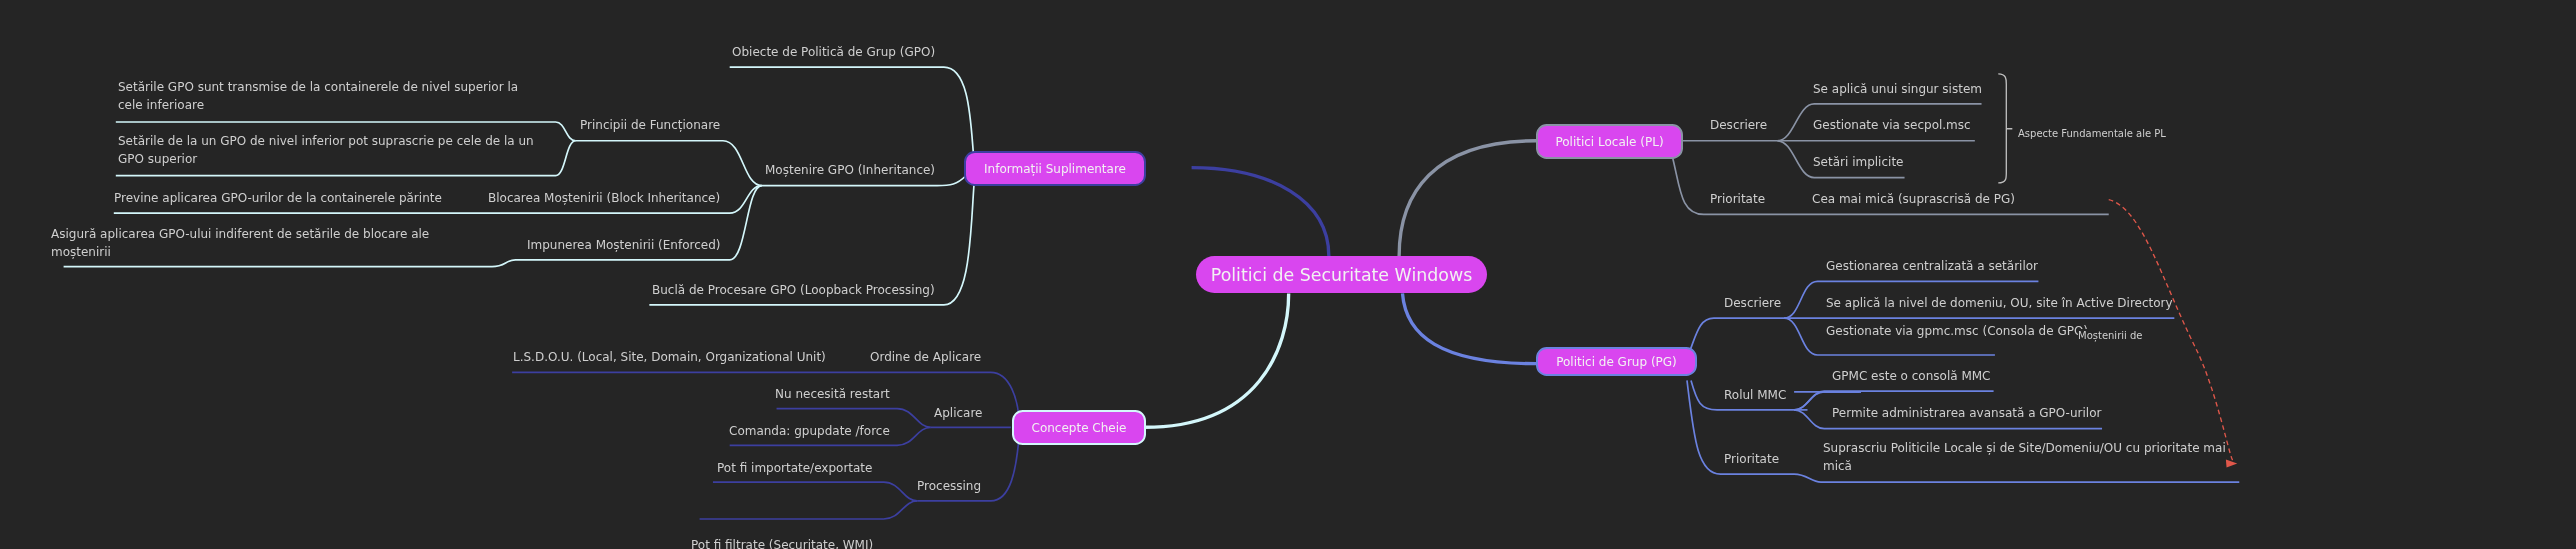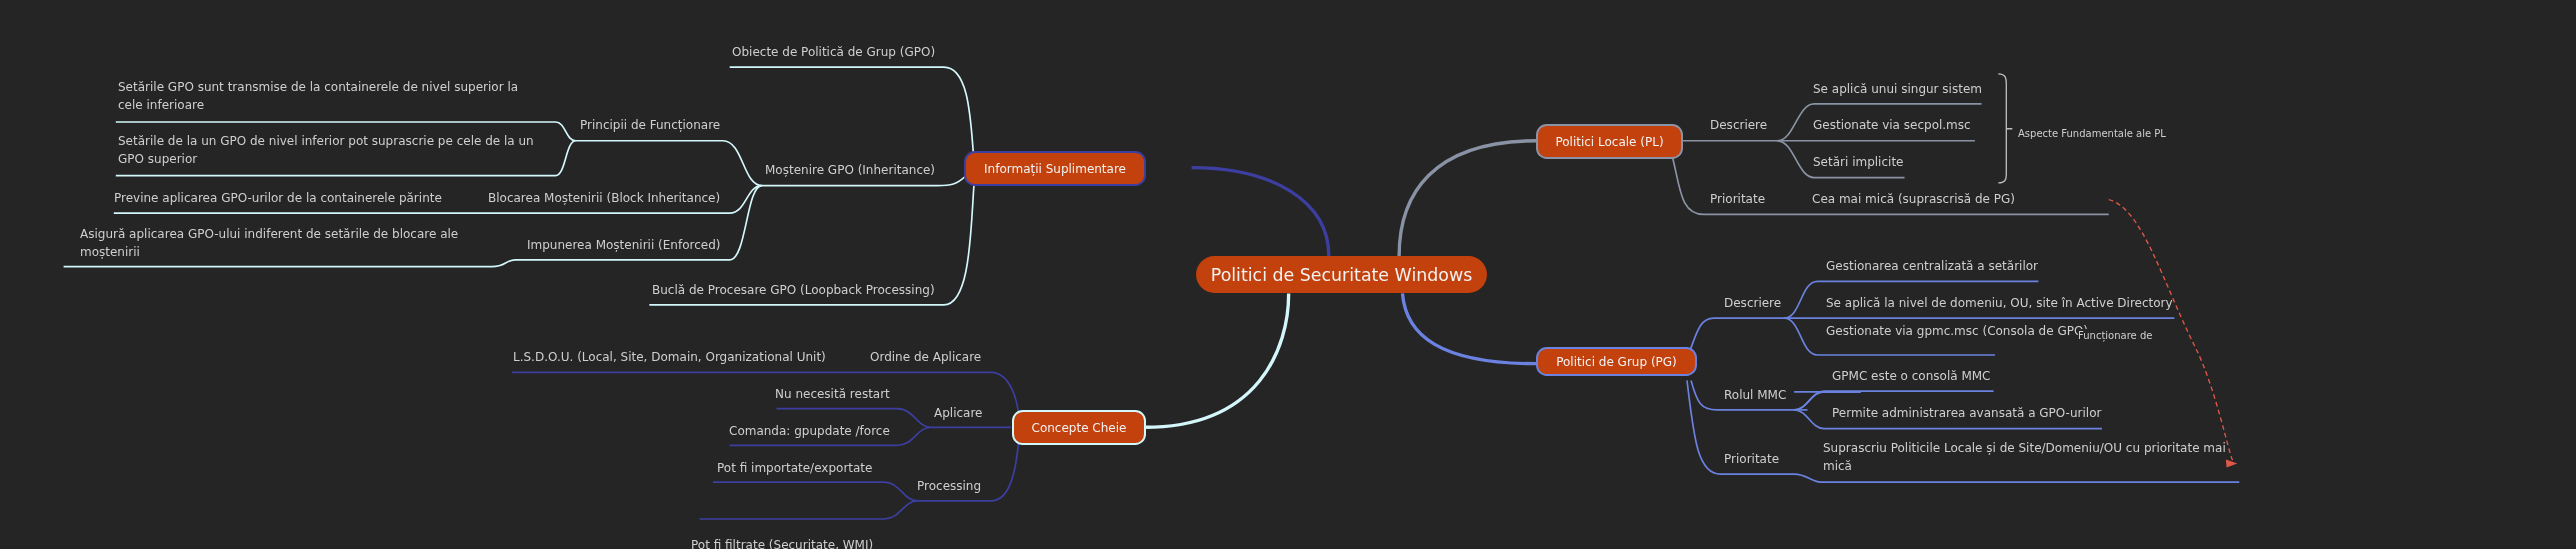--- a/index.html
+++ b/index.html
@@ -1,19 +1,19 @@
 <!DOCTYPE html>
 <html style="font-size:10.7px"><head>
 <meta charset="utf-8">
 <style>
   html, body { margin:0; padding:0; background:#252525; }
   body { width:2576px; height:550px; position:relative; overflow:hidden;
          font-family:"DejaVu Sans","Liberation Sans",sans-serif; }
   svg.links { position:absolute; left:0; top:0; width:2576px; height:550px; }
-  .node { position:absolute; box-sizing:border-box; background:#c2410c; color:#f2f2f2;
+  .node { position:absolute; box-sizing:border-box; background:#d946ef; color:#f2f2f2;
           display:flex; align-items:center; justify-content:center; white-space:nowrap; }
   .root { left:1196px; top:256px; width:291px; height:37px; border-radius:19px; font-size:17.4px; }
   .n1 { border-radius:10.7px; font-size:12px; border-width:2px; border-style:solid; }
   .lbl { position:absolute; color:#cfcfcf; font-size:12px; white-space:nowrap; line-height:18px; }
   .lbl.wrap { white-space:normal; }
   .small { font-size:10px; color:#cfcfcf;margin-top:6px; }
 </style>
 </head>
 <body>
 
@@ -96,21 +96,21 @@
 </div>
 
 <div class="lbl" style="left:732px;top:43px;">Obiecte de Politică de Grup (GPO)</div>
 <div class="lbl" style="left:765px;top:161px;">Moștenire GPO (Inheritance)</div>
 <div class="lbl" style="left:580px;top:116px;">Principii de Funcționare</div>
 <div class="lbl wrap" style="left:118px;top:78px;width:415px;">Setările GPO sunt transmise de la containerele de nivel superior la cele inferioare</div>
 <div class="lbl wrap" style="left:118px;top:132px;width:428px;">Setările de la un GPO de nivel inferior pot suprascrie pe cele de la un GPO superior</div>
 <div class="lbl" style="left:488px;top:189px;">Blocarea Moștenirii (Block Inheritance)</div>
 <div class="lbl" style="left:114px;top:189px;">Previne aplicarea GPO-urilor de la containerele părinte</div>
 <div class="lbl" style="left:527px;top:236px;">Impunerea Moștenirii (Enforced)</div>
-<div class="lbl wrap" style="left:80px;top:225px;width:402px;">Asigură aplicarea GPO-ului indiferent de setările de blocare ale moștenirii</div>
+<div class="lbl wrap" style="left:51px;top:225px;width:402px;">Asigură aplicarea GPO-ului indiferent de setările de blocare ale moștenirii</div>
 <div class="lbl" style="left:652px;top:281px;">Buclă de Procesare GPO (Loopback Processing)</div>
 
 <div class="lbl" style="left:870px;top:348px;">Ordine de Aplicare</div>
 <div class="lbl" style="left:513px;top:348px;">L.S.D.O.U. (Local, Site, Domain, Organizational Unit)</div>
 <div class="lbl" style="left:934px;top:404px;">Aplicare</div>
 <div class="lbl" style="left:775px;top:385px;">Nu necesită restart</div>
 <div class="lbl" style="left:729px;top:422px;">Comanda: gpupdate /force</div>
 <div class="lbl" style="left:917px;top:477px;">Processing</div>
 <div class="lbl" style="left:717px;top:459px;">Pot fi importate/exportate</div>
 <div class="lbl" style="left:691px;top:522px;margin-top:14px;">Pot fi filtrate (Securitate, WMI)</div>
@@ -126,14 +126,14 @@
 <div class="lbl" style="left:1724px;top:294px;">Descriere</div>
 <div class="lbl" style="left:1826px;top:257px;">Gestionarea centralizată a setărilor</div>
 <div class="lbl" style="left:1826px;top:294px;">Se aplică la nivel de domeniu, OU, site în Active Directory</div>
 <div class="lbl" style="left:1826px;top:322px;">Gestionate via gpmc.msc (Consola de GPO)</div>
 <div class="lbl" style="left:1724px;top:386px;">Rolul MMC</div>
 <div class="lbl" style="left:1832px;top:367px;">GPMC este o consolă MMC</div>
 <div class="lbl" style="left:1832px;top:404px;">Permite administrarea avansată a GPO-urilor</div>
 <div class="lbl" style="left:1724px;top:450px;">Prioritate</div>
 <div class="lbl wrap" style="left:1823px;top:439px;width:422px;">Suprascriu Politicile Locale și de Site/Domeniu/OU cu prioritate mai mică</div>
 
-<div class="lbl small" style="left:2078px;top:323px;line-height:13.4px;background:#252525;">Funcționare de</div>
+<div class="lbl small" style="left:2078px;top:323px;line-height:13.4px;background:#252525;">Moștenirii de</div>
 
 
 </body></html>

